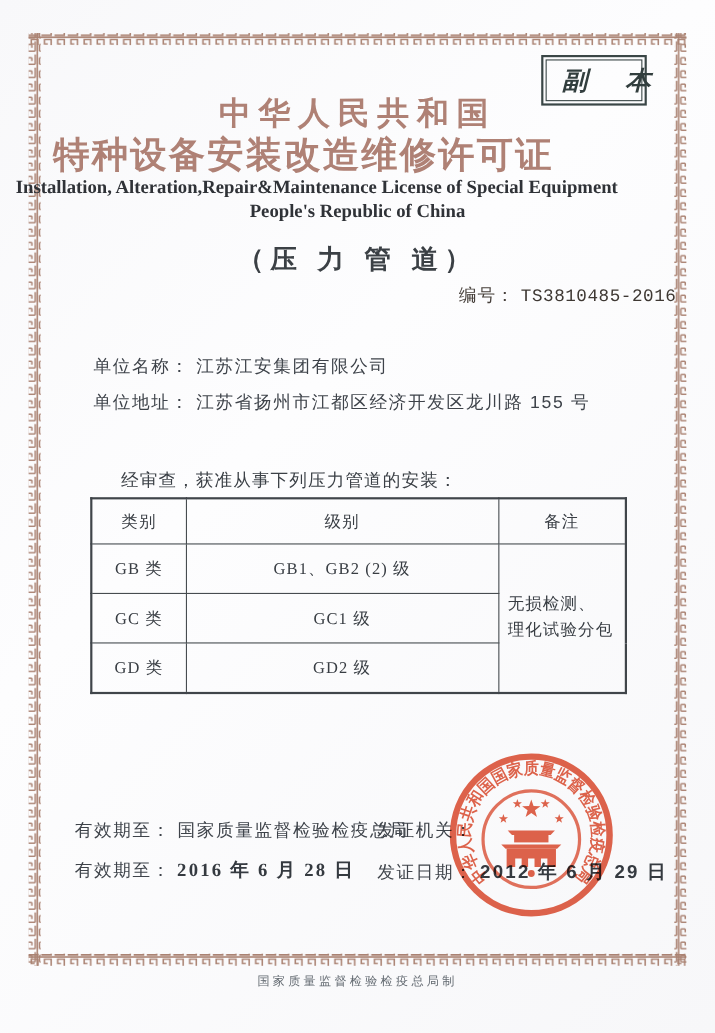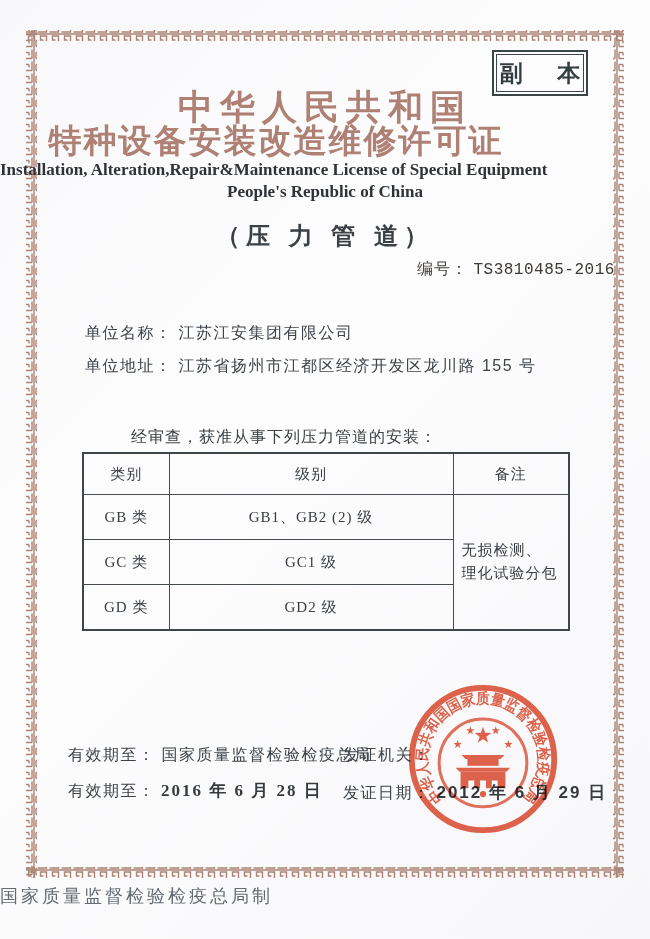--- a/index.html
+++ b/index.html
@@ -11,58 +11,58 @@
   .abs{position:absolute;}
   
   .frame-svg{left:0;top:0;width:650px;height:939px;pointer-events:none;}
   
   .badge{
     left:492px;top:50px;width:92px;height:42px;border:2px solid #3a4646;
     display:flex;align-items:center;justify-content:center;background:transparent;
   }
   .badge-inner{
     position:absolute;inset:2px;border:1px solid #3a4646;
-    display:flex;align-items:center;justify-content:center;
+    display:flex;align-items:center;justify-content:flex-start;font-style:italic;
   }
   .badge-text{font-size:23px;font-weight:700;color:#323e3e;letter-spacing:14px;padding-left:14px;white-space:nowrap;}
   
-  .title-cn1{left:0;top:84px;width:650px;text-align:center;font-size:35px;font-weight:700;
+  .title-cn1{left:0;top:84px;width:650px;text-align:center;font-size:29px;font-weight:700;
     color:#af8175;letter-spacing:7px;}
   .title-cn2{left:0;top:119px;width:552px;text-align:center;font-size:33px;font-weight:700;
     color:#af8175;letter-spacing:2px;}
-  .title-en1{left:0;top:160px;width:576px;text-align:left;font-size:17px;font-weight:700;
+  .title-en1{left:0;top:160px;width:576px;text-align:center;font-size:17px;font-weight:700;
     color:#2f3237;font-family:"Liberation Serif",serif;}
   .title-en2{left:0;top:182px;width:650px;text-align:center;font-size:17px;font-weight:700;
     color:#2f3237;font-family:"Liberation Serif",serif;}
   .subtitle{left:0;top:220px;width:650px;text-align:center;font-size:24px;font-weight:600;
     color:#3b4045;letter-spacing:6px;}
   
   .license-line{left:393px;top:259px;font-size:16px;color:#47403b;letter-spacing:1px;white-space:nowrap;margin-left:24px;}
   .license-no{font-family:"Liberation Mono",monospace;font-size:16px;color:#3e3833;letter-spacing:0.5px;}
   
   .line{font-size:16px;letter-spacing:1.5px;color:#3e434a;white-space:nowrap;}
   .company-name{left:85px;top:323px;}
   .company-addr{left:85px;top:356px;}
-  .intro{left:110px;top:427px;font-size:16px;letter-spacing:1px;color:#3b4046;margin-left:21px;}
+  .intro{left:110px;top:427px;font-size:16px;letter-spacing:1px;color:#3b4046;}
   
   .tbl{left:82px;top:452px;width:486px;border-collapse:collapse;table-layout:fixed;}
   .tbl th,.tbl td{border:1px solid #474c50;font-weight:400;text-align:center;
     font-size:15px;color:#383d43;letter-spacing:1px;padding:0;font-family:Liberation Serif, serif;}
   .tbl{border:2px solid #40454a;}
   .tbl th{height:40px;}
   .tbl td{height:44px;}
   .col-cat{width:86px;}  .col-lvl{width:284px;}  .col-rmk{width:116px;}
   .remark-cell{white-space:pre-line;text-align:left !important;padding:0 8px !important;line-height:1.55;}
   
   .approval{left:68px;top:745px;}
   .issuer{left:343px;top:745px;}
   .valid{left:68px;top:779px;font-family:Liberation Serif, serif;}
   .issue-date{left:343px;top:781px;}
   .num{font-weight:700;font-size:17px;color:#353a40;letter-spacing:2px;}
-  .made-by{left:0;top:884px;width:650px;text-align:left;font-size:18px;color:#636a71;letter-spacing:3px;}
+  .made-by{left:0;top:884px;width:650px;text-align:center;font-size:11px;color:#636a71;letter-spacing:3px;}
   
   .seal{left:405px;top:681px;width:156px;height:156px;mix-blend-mode:multiply;opacity:0.92;pointer-events:none;}
 </style>
 </head>
 <body>
 
 <div class="page">
 
   <svg class="abs frame-svg" width="650" height="939" viewBox="0 0 650 939" xmlns="http://www.w3.org/2000/svg">
     <defs>

